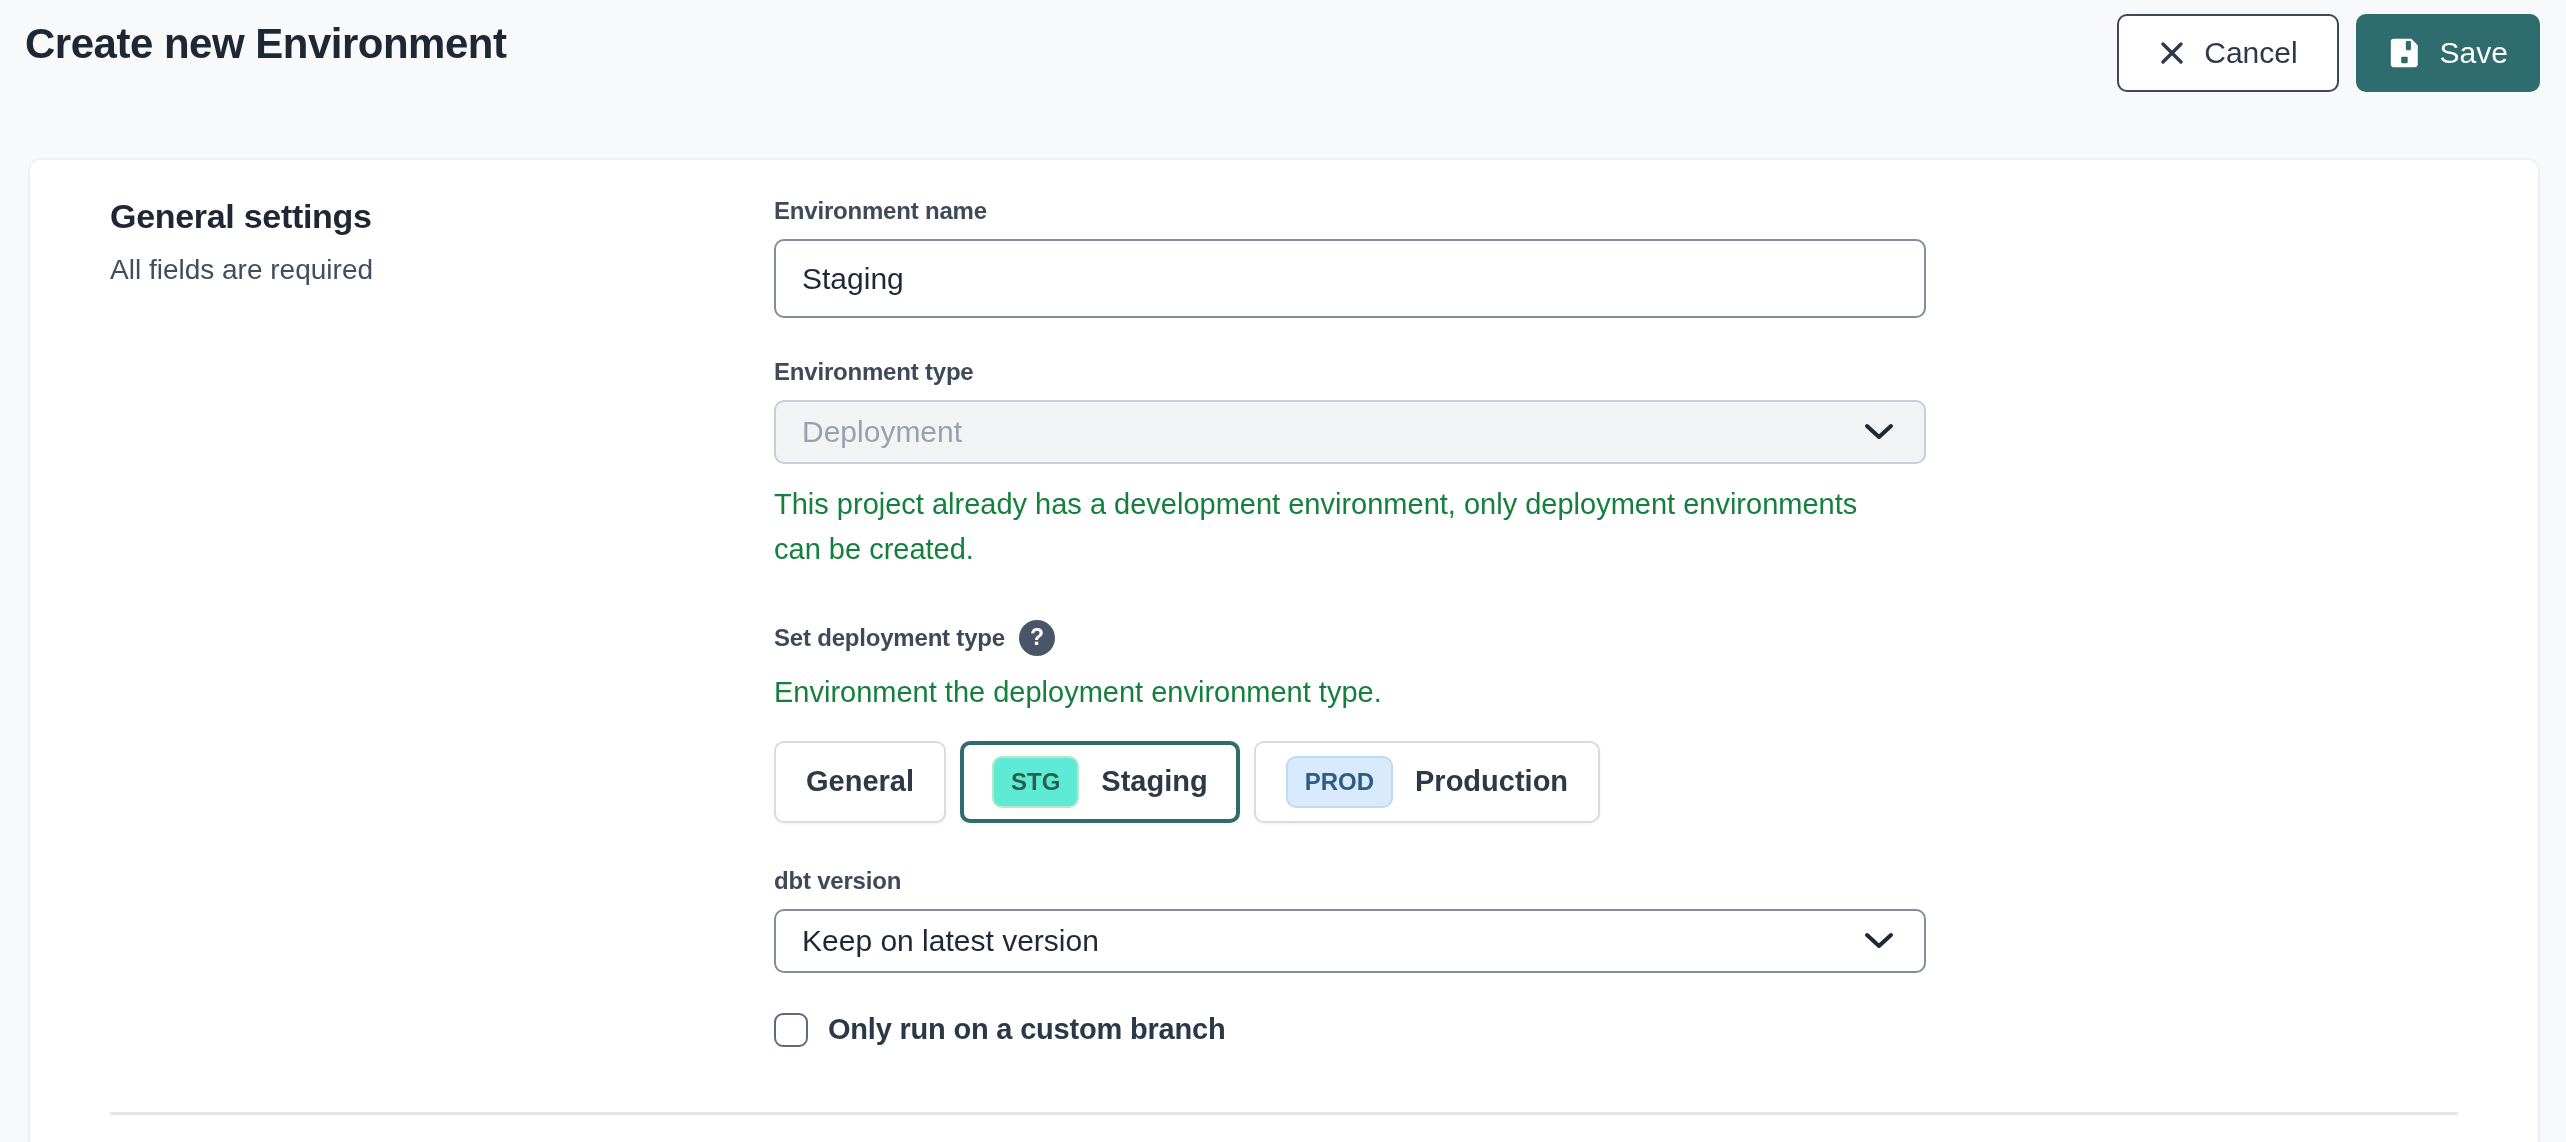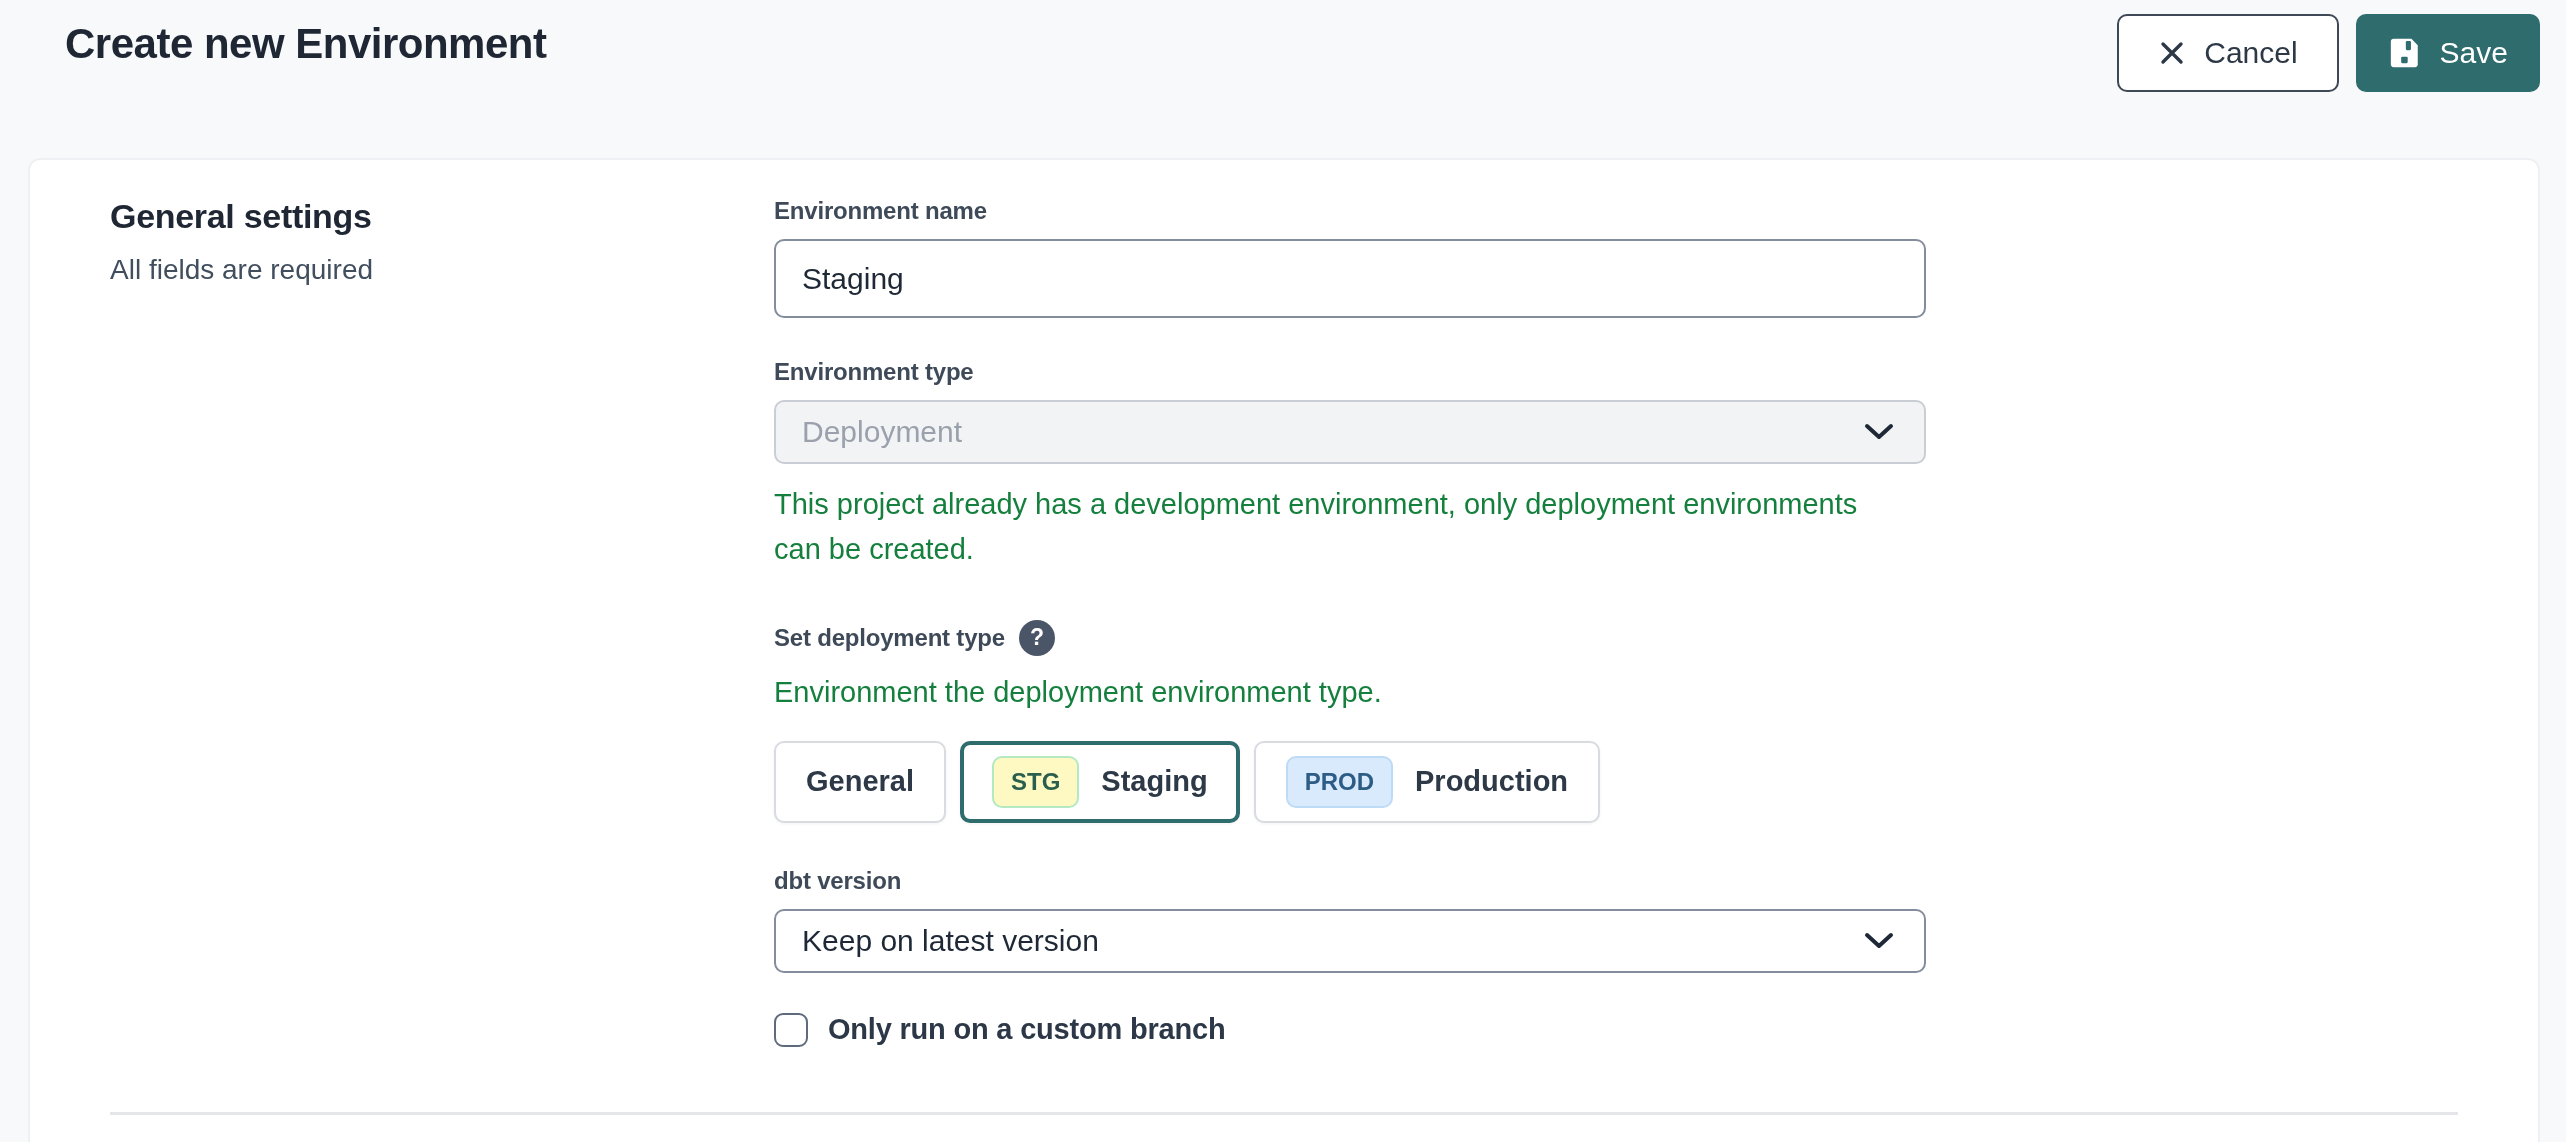--- a/index.html
+++ b/index.html
@@ -6,21 +6,21 @@
   html,body { width:2566px; height:1142px; overflow:hidden; }
   body {
     font-family:"Liberation Sans", sans-serif;
     background:#f8f9fb;
     color:#1e2733;
   }
 
   
   .header {
     display:flex; justify-content:space-between; align-items:flex-start;
-    padding:14px 26px 0 25px; height:158px;margin-left:40px;
+    padding:14px 26px 0 25px; height:158px;
   }
   .page-title {
     font-size:42px; font-weight:700; color:#1e2733; letter-spacing:-0.5px;
     padding-top:6px;
   }
   .header-actions { display:flex; gap:17px; }
   .btn {
     height:78px; border-radius:10px; font-size:30px; font-weight:400;
     display:inline-flex; align-items:center; gap:18px; cursor:pointer;
     font-family:"Liberation Sans", sans-serif;
@@ -89,21 +89,21 @@
     display:inline-flex; align-items:center; gap:22px; padding:0 30px;
     font-size:29px; font-weight:700; color:#2e3947; cursor:pointer;
     box-shadow:0 1px 3px rgba(30,40,54,0.06);
     font-family:"Liberation Sans", sans-serif;
   }
   .dep-btn.selected { border:4px solid #2f6c6e; padding:0 28px; }
   .type-badge {
     height:52px; padding:0 17px; border-radius:10px;
     font-size:24px; font-weight:600; display:inline-flex; align-items:center;
   }
-  .badge-stg  { background:#fef9c3; border:2px solid #b4e9c2; color:#2a5f4e; }
+  .badge-stg  { background:#5eead4; border:2px solid #b4e9c2; color:#2a5f4e; }
   .badge-prod { background:#d9eafc; border:2px solid #bedbf6; color:#2d5c85; }
 
   .checkbox-row { display:flex; align-items:center; margin-top:40px; }
   .checkbox {
     appearance:none; -webkit-appearance:none;
     width:34px; height:34px; border:2.5px solid #5f6a7d; border-radius:9px;
     background:#fff; cursor:pointer;
   }
   .checkbox-label {
     margin-left:20px; font-size:29px; font-weight:700; color:#2c3847; letter-spacing:-0.2px;

